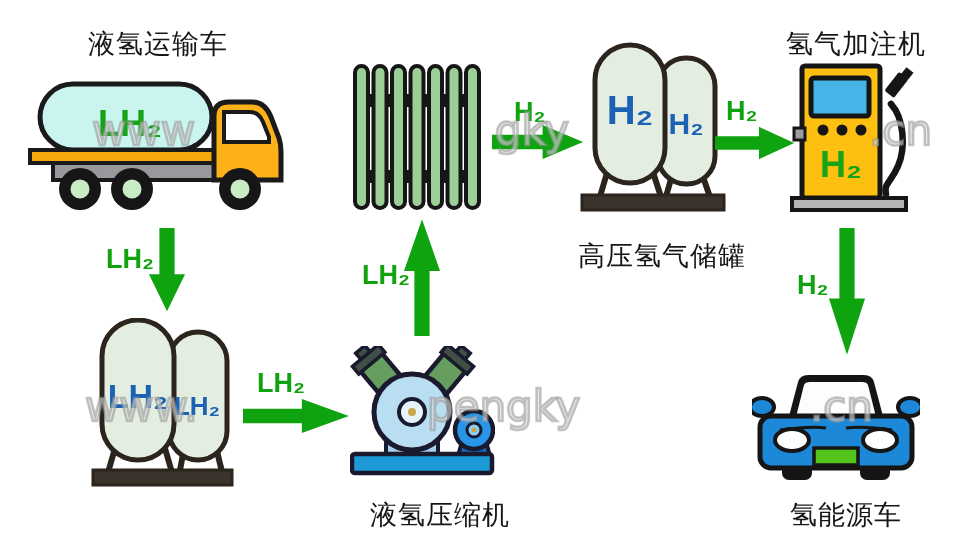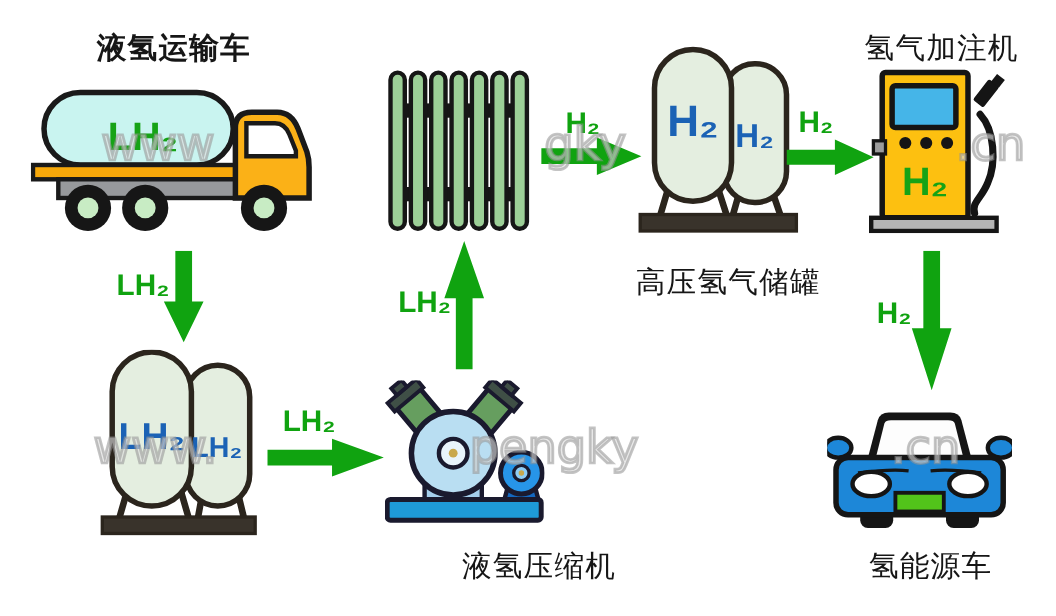--- a/index.html
+++ b/index.html
@@ -26,24 +26,24 @@
   }
   #wm-row1{left:92px;top:110px;width:840px;}
   #wm-row2{left:85px;top:386px;width:788px;gap:12px;}
   svg text{font-family:"Liberation Sans","DejaVu Sans",sans-serif;}
 </style>
 </head>
 <body>
 
 <div id="canvas">
 
-  <div class="node-title" style="left:38px;top:26px;font-weight:bold;">液氢运输车</div>
+  <div class="node-title" style="left:38px;top:26px;">液氢运输车</div>
   <div class="node-title" style="left:736px;top:26px;">氢气加注机</div>
   <div class="node-title" style="left:542px;top:238px;">高压氢气储罐</div>
-  <div class="node-title" style="left:320px;top:497px;text-align:right;">液氢压缩机</div>
+  <div class="node-title" style="left:320px;top:497px;">液氢压缩机</div>
   <div class="node-title" style="left:726px;top:497px;">氢能源车</div>
 
   <svg class="icon" style="left:28px;top:70px;" width="265" height="145" viewBox="0 0 265 145">
     <rect x="12" y="14" width="172" height="66" rx="33" fill="#c9f4f0" stroke="#1a1a1a" stroke-width="5"></rect>
     <text x="102" y="66" font-size="36" font-weight="bold" fill="#16a316" text-anchor="middle">LH₂</text>
     <rect x="2" y="80" width="208" height="13" fill="#f7a80a" stroke="#1a1a1a" stroke-width="4"></rect>
     <rect x="25" y="93" width="198" height="17" fill="#97999c" stroke="#1a1a1a" stroke-width="4"></rect>
     <path d="M186,110 L186,46 Q186,32 201,32 L224,32 Q237,32 243,47 L251,68 Q253,74 253,82 L253,110 Z" fill="#fbb117" stroke="#1a1a1a" stroke-width="5"></path>
     <path d="M196,42 L222,42 Q231,42 235,52 L241,67 L241,72 L196,72 Z" fill="#ffffff" stroke="#1a1a1a" stroke-width="4"></path>
     <circle cx="52" cy="119" r="21" fill="#161616"></circle>

